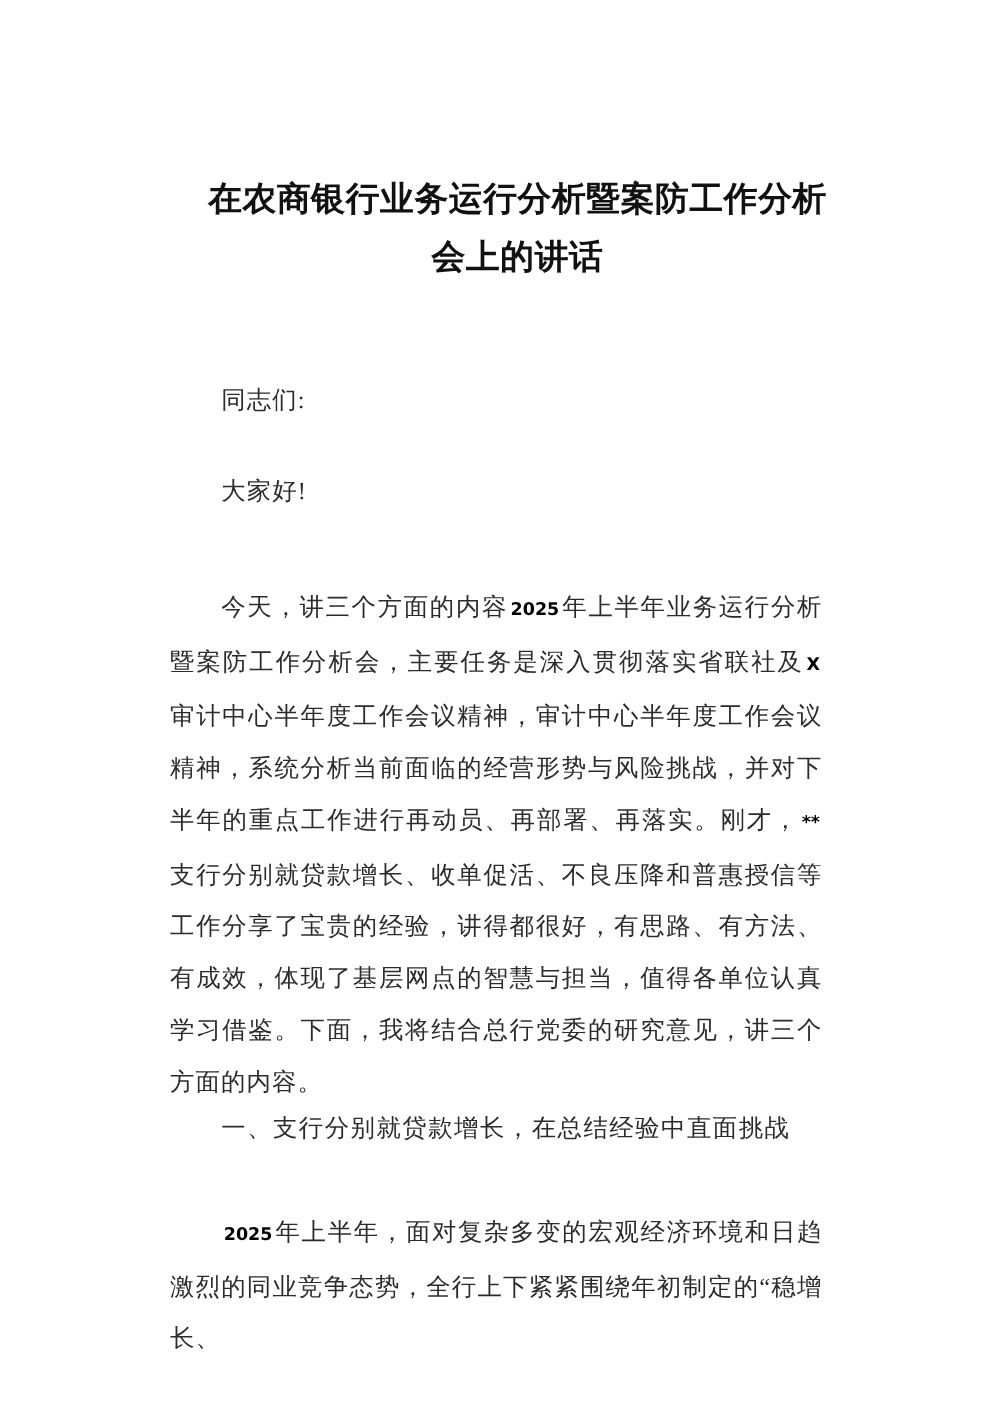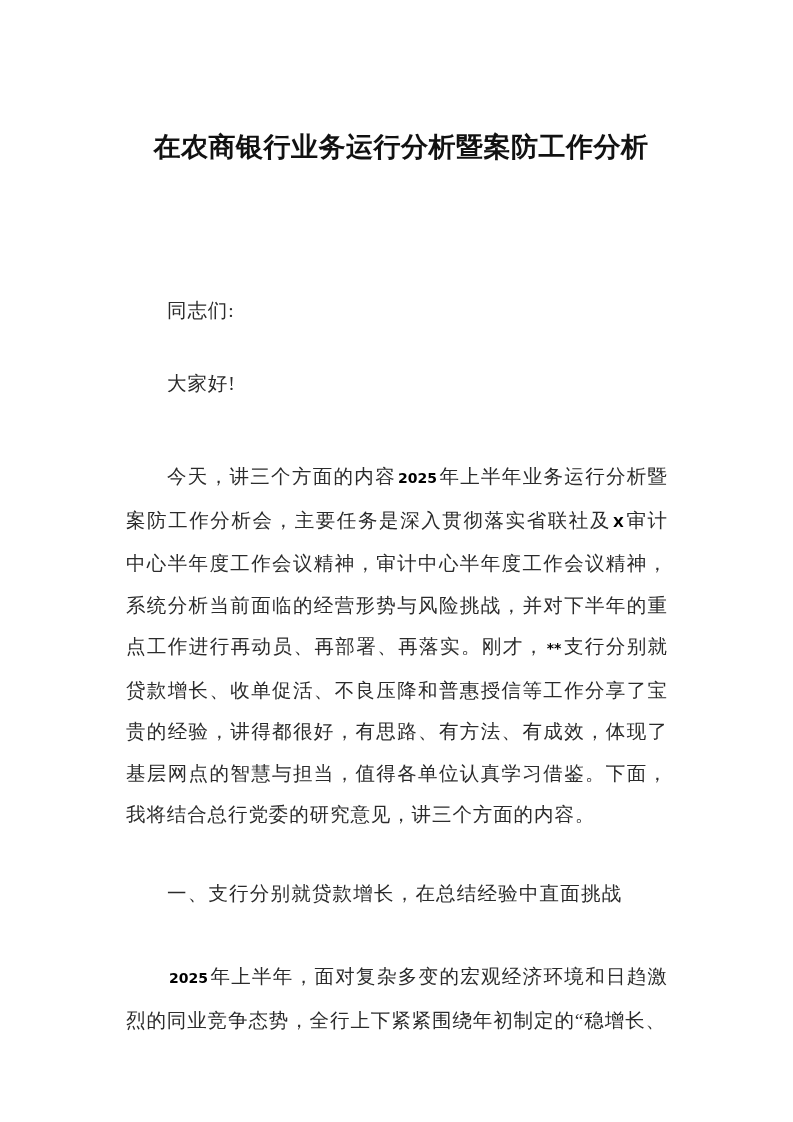--- a/index.html
+++ b/index.html
@@ -33,38 +33,38 @@
   
   .doc-body {
     position: absolute;
     left: 122px;
     top: 0;
     width: 550px;
   }
 
   
   .doc-title {
-    margin: 4px;
+    margin: 17px;
     padding: 0;
     position: absolute;
     left: 0;
     top: 120px;
     width: 550px;
     text-align: center;
     font-family: "DejaVu Sans", "Liberation Sans", sans-serif;
     font-weight: 700;
     font-size: 27px;
     line-height: 46px;
     letter-spacing: 0.5px;
     color: #111111;
   }
 
   
   .para {
-    margin: 4px;
+    margin: 14px;
     padding: 0;
     font-family: "Liberation Serif", "DejaVu Serif", serif;
     font-size: 19.5px;
     line-height: 41.5px;
     color: #2b2b2b;
     text-align: justify;
     text-justify: inter-ideograph;
     letter-spacing: 0.9px;
     font-weight: 400;
   }
@@ -99,20 +99,21 @@
   #blk-closing    { top: 952px; }
 </style>
 </head>
 <body>
 
 <div class="page">
   <div class="doc-body">
 
     <h1 class="doc-title">
       <span>在农商银行业务运行分析暨案防工作分析</span><br>
+      <span>会上的讲话</span>
     </h1>
 
     <div class="blk" id="blk-greeting">
       <p class="para indent">同志们:</p>
     </div>
 
     <div class="blk" id="blk-salute">
       <p class="para indent">大家好!</p>
     </div>
 

